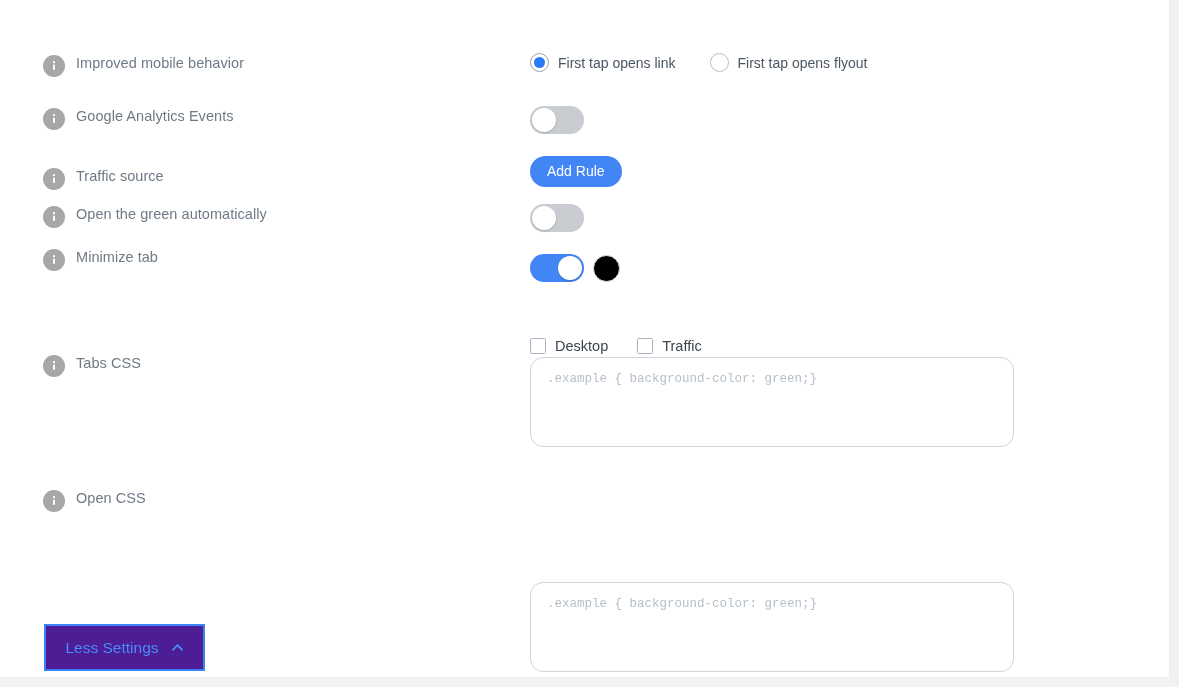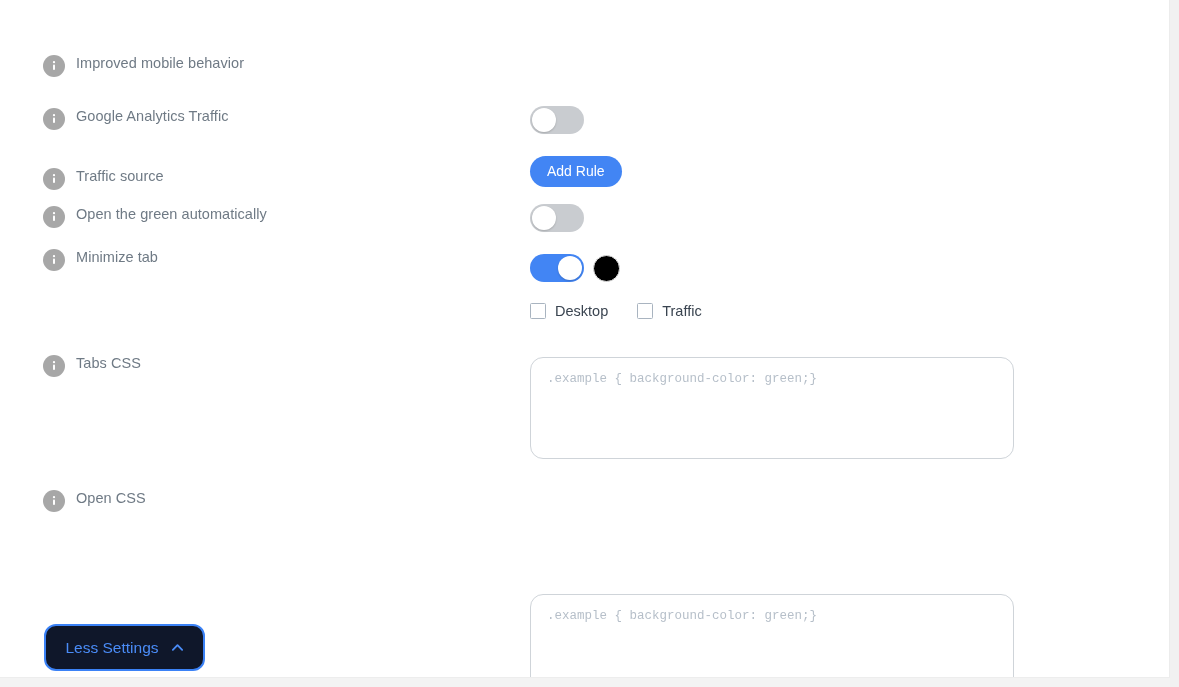--- a/index.html
+++ b/index.html
@@ -171,40 +171,41 @@
   .checkbox-group {
     display: flex;
     align-items: center;
     gap: 29px;
   }
   .checkbox-item {
     display: flex;
     align-items: center;
     gap: 9px;
     cursor: pointer;
+    margin-top: 35px;
   }
   .checkbox-box {
     width: 16px;
     height: 16px;
     border: 1.2px solid #a9b4c0;
     border-radius: 1.5px;
     background: #fff;
     box-sizing: border-box;
     flex: 0 0 auto;
   }
   .checkbox-label {
     font-size: 14.5px;
     color: #3a4450;
     white-space: nowrap;
   }
 
   
   .css-textarea {
     width: 484px;
-    height: 102px;
+    height: 90px;
     border: 1px solid #cfd4d9;
     border-radius: 13px;
     background: #ffffff;
     box-sizing: border-box;
     padding: 14px 16px;
     font-family: "Liberation Mono", monospace;
     font-size: 12.5px;
     color: #333;
     resize: none;
     outline: none;
@@ -216,22 +217,22 @@
   .ta-wrap { position: relative; }
 
   
   .less-settings {
     position: absolute;
     left: 44px;
     top: 624px;
     width: 161px;
     height: 47px;
     border: 2px solid #3b82f6;
-    border-radius: 12px;
-    background: #0f172a;
+    border-radius: 0;
+    background: #4c1d95;
     display: flex;
     align-items: center;
     justify-content: center;
     gap: 12px;
     cursor: pointer;
     box-sizing: border-box;
   }
   .less-settings-label {
     font-size: 15.5px;
     color: #4a8cf7;
@@ -258,21 +259,21 @@
     <span class="label-text">Improved mobile behavior</span>
   </div>
 
   <div class="label-row" style="top:108px">
     <span class="info-icon">
       <svg width="14" height="14" viewBox="0 0 14 14">
           <circle cx="7" cy="3.2" r="1.15" fill="#fff"></circle>
           <rect x="6" y="5.6" width="2" height="5.4" rx="0.9" fill="#fff"></rect>
         </svg>
     </span>
-    <span class="label-text">Google Analytics Traffic</span>
+    <span class="label-text">Google Analytics Events</span>
   </div>
 
   <div class="label-row" style="top:168px">
     <span class="info-icon">
       <svg width="14" height="14" viewBox="0 0 14 14">
           <circle cx="7" cy="3.2" r="1.15" fill="#fff"></circle>
           <rect x="6" y="5.6" width="2" height="5.4" rx="0.9" fill="#fff"></rect>
         </svg>
     </span>
     <span class="label-text">Traffic source</span>
@@ -312,20 +313,32 @@
   <div class="label-row" style="top:490px">
     <span class="info-icon">
       <svg width="14" height="14" viewBox="0 0 14 14">
           <circle cx="7" cy="3.2" r="1.15" fill="#fff"></circle>
           <rect x="6" y="5.6" width="2" height="5.4" rx="0.9" fill="#fff"></rect>
         </svg>
     </span>
     <span class="label-text">Open CSS</span>
   </div>
 
+  <div class="ctl radio-group" style="top:53px">
+    <label class="radio-item">
+      <span class="radio-outer checked">
+        <span class="radio-dot"></span>
+      </span>
+      <span class="radio-label">First tap opens link</span>
+    </label>
+    <label class="radio-item">
+      <span class="radio-outer"></span>
+      <span class="radio-label">First tap opens flyout</span>
+    </label>
+  </div>
 
   <div class="ctl" style="top:106px">
     <span class="toggle off">
       <span class="knob"></span>
     </span>
   </div>
 
   <div class="ctl" style="top:156px">
     <button class="btn-pill">Add Rule</button>
   </div>

